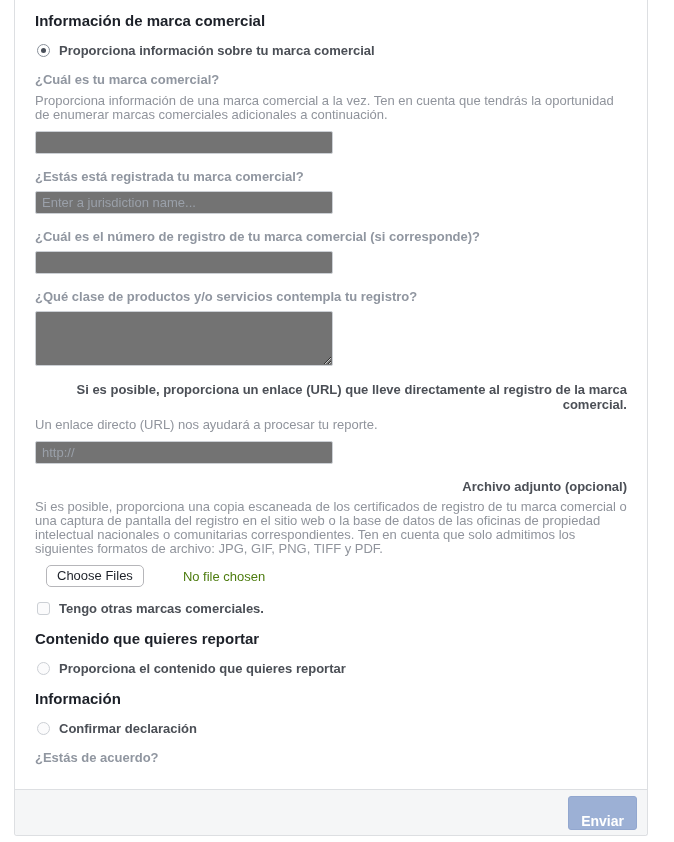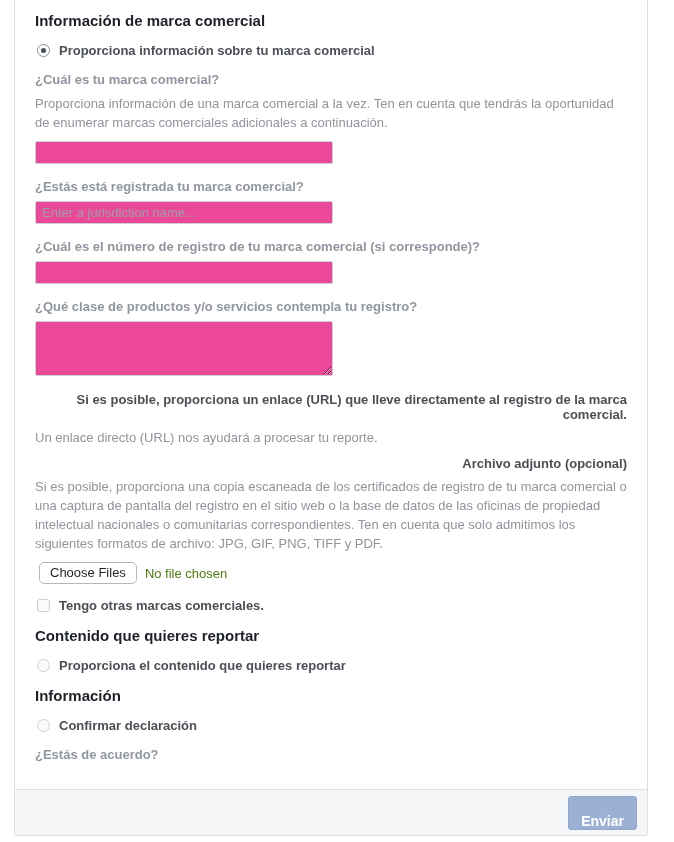--- a/index.html
+++ b/index.html
@@ -30,32 +30,32 @@
   .radio-ctrl.checked { border-color: #8a919b; background: #fff; }
   .radio-ctrl.checked .dot {
     position: absolute; left: 3px; top: 3px; width: 5px; height: 5px;
     border-radius: 50%; background: #494f59;
   }
   .checkbox-ctrl { border-radius: 3px; }
   .choice-label { font-weight: bold; color: #4b4f56; }
 
   .q-label { font-weight: bold; color: #9096a0; margin: 0 0 7px 0; }
   .strong-label { font-weight: bold; color: #4b4f56; margin: 0 0 6px 0; text-align: right; }
-  .help-text { color: #90949c; line-height: 19px; margin: 0 0 9px 0; max-width: 592px; }
+  .help-text { color: #90949c; line-height: 14px; margin: 0 0 9px 0; max-width: 592px; }
 
   .text-input {
     display: block; width: 298px; height: 23px; margin: 0 0 15px 0;
-    border: 1px solid #ccd0d5; border-radius: 2px; background: #ec4899;
+    border: 1px solid #ccd0d5; border-radius: 2px; background: #737373;
     font-family: "Liberation Sans", sans-serif; font-size: 13px; color: #1d2129;
     padding: 2px 6px; outline: none;
   }
   .text-input::placeholder, textarea::placeholder { color: #9aa0a9; opacity: 1; }
   textarea.text-input { height: 55px; resize: both; margin-bottom: 16px; padding-top: 4px; }
 
-  .file-row { display: flex; align-items: center; margin: 2px 0 14px 4px; }
+  .file-row { display: flex; align-items: center; margin: 2px 0 14px 11px; gap: 31px; }
   .choose-files-btn {
     font-family: "Liberation Sans", sans-serif; font-size: 13px; color: #1d2129;
     background: #fff; border: 1px solid #b6b6ba; border-radius: 5px;
     padding: 2px 10px 3px 10px; height: 22px; cursor: pointer;
   }
   .file-status { margin-left: 8px; color: #4d7c0f; }
 
   .footer {
     height: 46px; flex: 0 0 46px; background: #f5f6f7; border-top: 1px solid #dddfe2;
     border-radius: 0 0 3px 3px;
@@ -90,20 +90,21 @@
     <input type="text" class="text-input" placeholder="Enter a jurisdiction name..." style="">
 
     <div class="q-label">¿Cuál es el número de registro de tu marca comercial (si corresponde)?</div>
     <input type="text" class="text-input" value="" style="">
 
     <div class="q-label">¿Qué clase de productos y/o servicios contempla tu registro?</div>
     <textarea class="text-input" style=""></textarea>
 
     <div class="strong-label">Si es posible, proporciona un enlace (URL) que lleve directamente al registro de la marca comercial.</div>
     <p class="help-text">Un enlace directo (URL) nos ayudará a procesar tu reporte.</p>
+    <input type="text" class="text-input" placeholder="http://" style="">
 
     <div class="strong-label">Archivo adjunto (opcional)</div>
     <p class="help-text">Si es posible, proporciona una copia escaneada de los certificados de registro de tu marca comercial o una captura de pantalla del registro en el sitio web o la base de datos de las oficinas de propiedad intelectual nacionales o comunitarias correspondientes. Ten en cuenta que solo admitimos los siguientes formatos de archivo: JPG, GIF, PNG, TIFF y PDF.</p>
 
     <div class="file-row">
       <button class="choose-files-btn">Choose Files</button>
       <span class="file-status">No file chosen</span>
     </div>
 
     <div class="choice-row">

